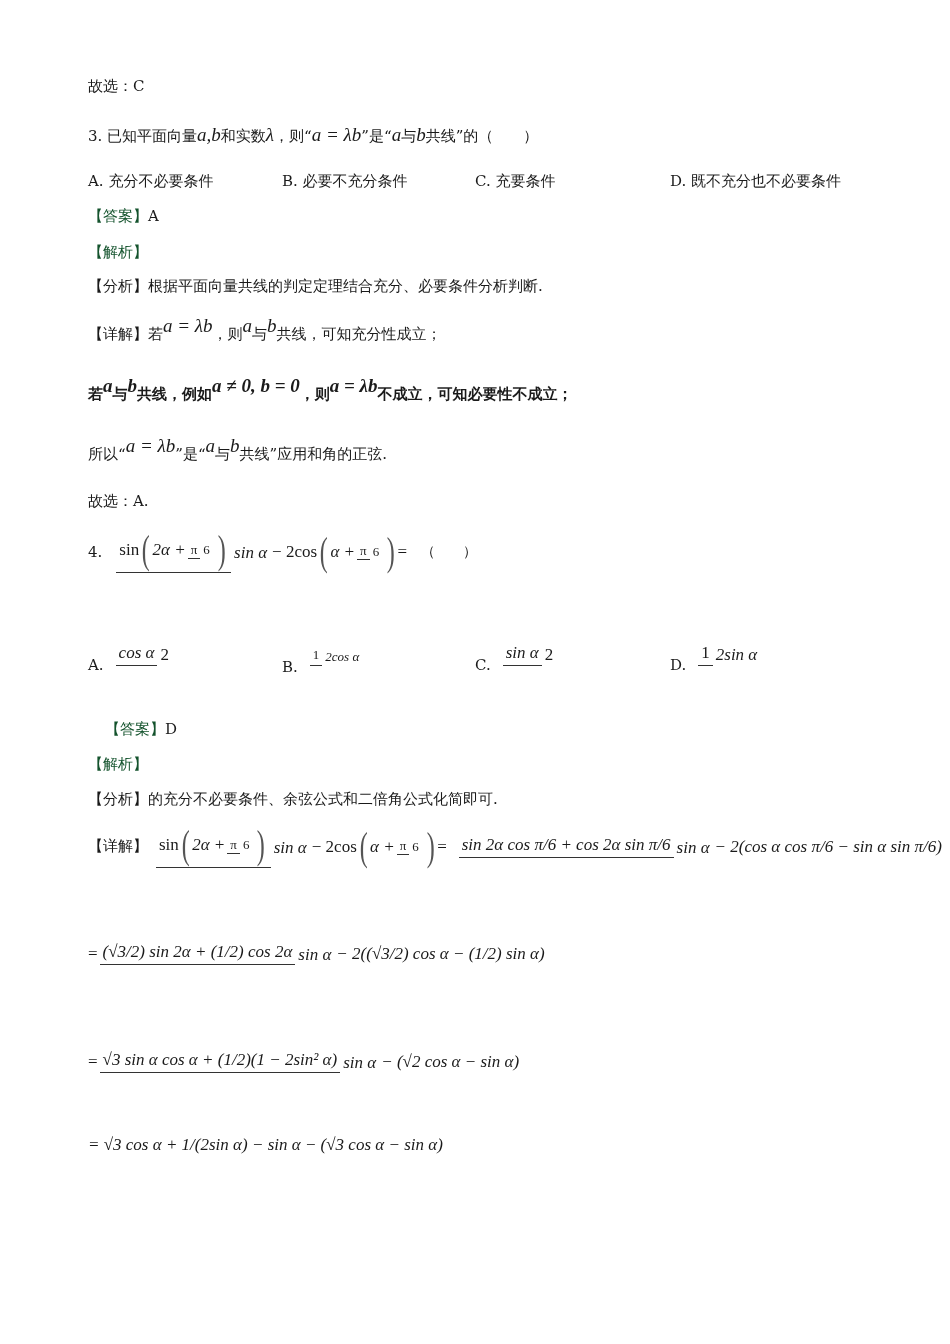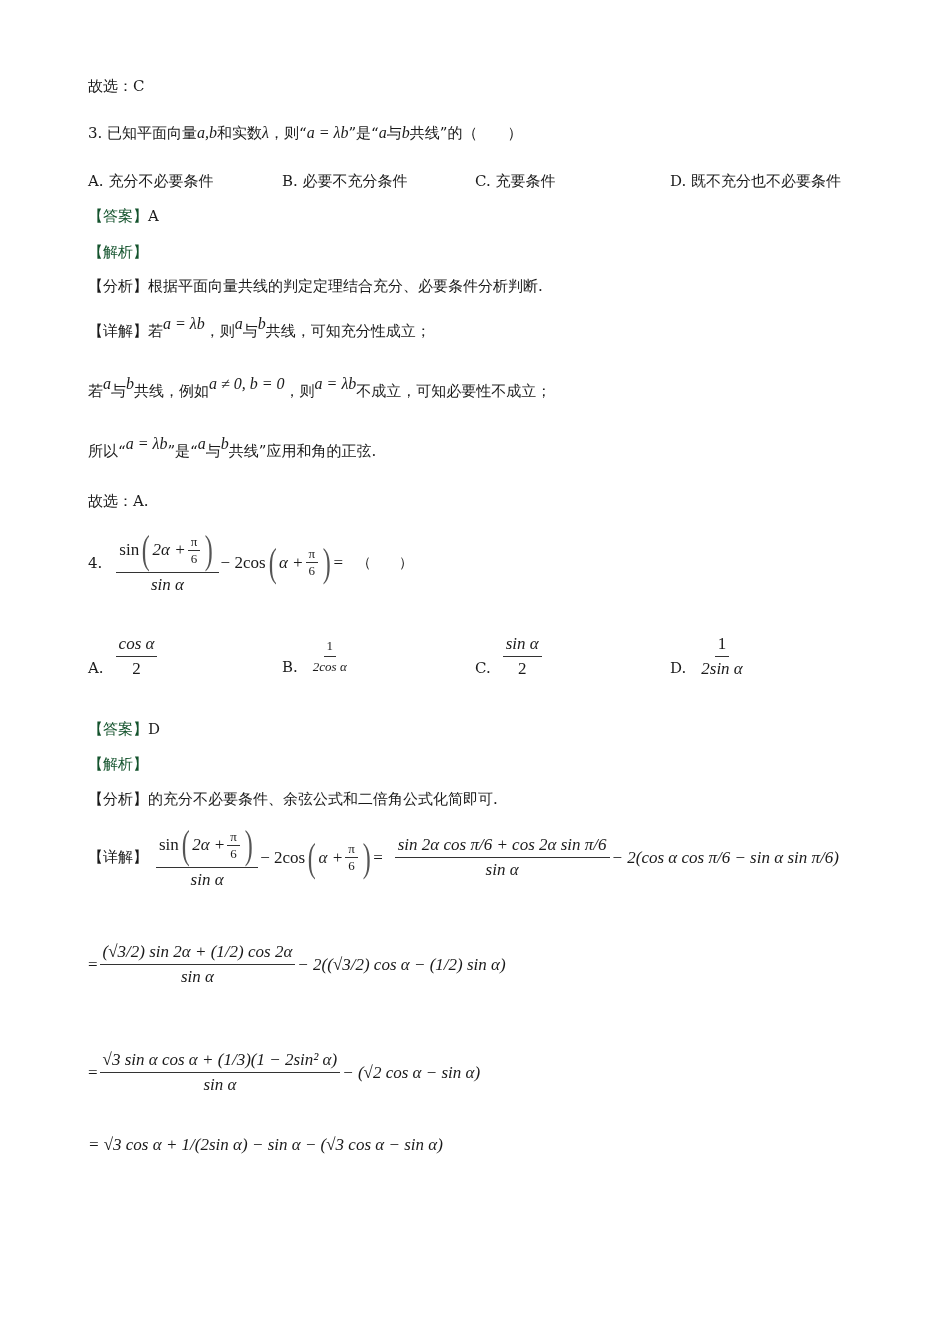--- a/index.html
+++ b/index.html
@@ -3,26 +3,26 @@
 <meta charset="utf-8">
 <style>
   html, body { margin: 0; padding: 0; background: #ffffff; }
   body {
     width: 950px; height: 1344px; position: relative; overflow: hidden;
     font-family: "DejaVu Serif", "Liberation Serif", serif;
     color: #1a1a1a; font-size: 15px;
   }
   .line { position: absolute; left: 88px; white-space: nowrap; }
   .tag { color: #14532d; }
-  .m { font-family: "Liberation Serif", "DejaVu Serif", serif; font-style: italic; font-size: 16px; }
+  .m { font-family: "Liberation Serif", "DejaVu Serif", serif; font-style: italic; font-size: 19px; }
   .mr { font-family: "Liberation Serif", "DejaVu Serif", serif; font-size: 17px; }
   .sup { position: relative; top: -7px; }
   .opt { position: absolute; white-space: nowrap; }
   
-  .frac { display: inline-flex; flex-direction: column; align-items: center; vertical-align: middle; margin: 0 2px; }
+  .frac { display: inline-flex; flex-direction: row; align-items: center; vertical-align: middle; margin: 0 2px; }
   .frac .num { padding: 0 3px 2px; border-bottom: 1px solid #333; text-align: center; }
   .frac .den { padding: 2px 3px 0; text-align: center; }
   .frac.sm { font-size: 13px; }
   .frac.sm .num { padding-bottom: 0; }
   .frac.sm .den { padding-top: 0; }
   .paren { font-family: "Liberation Serif", serif; font-size: 40px; font-weight: 100; color: #555; vertical-align: middle; transform: scaleX(0.6); display: inline-block; line-height: 1; }
   .eq { display: inline-flex; align-items: center; font-family: "Liberation Serif", serif; font-size: 17px; }
   .it { font-style: italic; }
   .mathblk { position: absolute; left: 88px; display: flex; align-items: center; white-space: nowrap; }
 </style>
@@ -41,21 +41,21 @@
 <div class="opt" style="top:172px;left:475px;"><span>C.</span> <span>充要条件</span></div>
 <div class="opt" style="top:172px;left:670px;"><span>D.</span> <span>既不充分也不必要条件</span></div>
 
 <div class="line" style="top:207px;"><span class="tag">【答案】</span><span>A</span></div>
 <div class="line tag" style="top:243px;">【解析】</div>
 <div class="line" style="top:277px;"><span>【分析】</span><span>根据平面向量共线的判定定理结合充分、必要条件分析判断.</span></div>
 
 <div class="line" style="top:322px;">
   <span>【详解】</span><span>若</span><span class="m sup">a = λb</span><span>，则</span><span class="m sup">a</span><span>与</span><span class="m sup">b</span><span>共线，可知充分性成立；</span>
 </div>
-<div class="line" style="top:382px;">
+<div class="line" style="top:382px;font-weight:bold;">
   <span>若</span><span class="m sup">a</span><span>与</span><span class="m sup">b</span><span>共线，例如</span><span class="m sup">a ≠ 0, b = 0</span><span>，则</span><span class="m sup">a = λb</span><span>不成立，可知必要性不成立；</span>
 </div>
 <div class="line" style="top:442px;">
   <span>所以“</span><span class="m sup">a = λb</span><span>”是“</span><span class="m sup">a</span><span>与</span><span class="m sup">b</span><span>共线”应用和角的正弦.</span>
 </div>
 <div class="line" style="top:492px;">故选：A.</div>
 
 <div class="mathblk" style="top:530px;">
   <span style="margin-right:12px;">4.</span>
   <span class="eq">
@@ -107,21 +107,21 @@
     </span>
   </div>
 <div class="opt" style="top:634px;left:670px;display:flex;align-items:center;">
     <span style="margin-right:10px;margin-top:22px;">D.</span>
     <span class="frac mr">
       <span class="num">1</span>
       <span class="den it">2sin α</span>
     </span>
   </div>
 
-<div class="line" style="top:720px;"><span class="tag">【答案】</span><span>D</span></div>
+<div class="line" style="top:720px;margin-left:17px;"><span class="tag">【答案】</span><span>D</span></div>
 <div class="line tag" style="top:755px;">【解析】</div>
 <div class="line" style="top:790px;"><span>【分析】</span><span>的充分不必要条件、余弦公式和二倍角公式化简即可.</span></div>
 
 <div class="mathblk" style="top:825px;">
   <span style="margin-right:6px;">【详解】</span>
   <span class="eq">
     <span class="frac">
       <span class="num" style="display:flex;align-items:center;">
         <span>sin</span>
           <span class="paren">(</span>
@@ -159,21 +159,21 @@
         <span class="den it">sin α</span>
       </span>
     <span class="it">− 2((√3/2) cos α − (1/2) sin α)</span>
   </span>
 </div>
 
 <div class="mathblk" style="top:1050px;">
   <span class="eq">
     <span>=</span>
     <span class="frac">
-        <span class="num it">√3 sin α cos α + (1/3)(1 − 2sin² α)</span>
+        <span class="num it">√3 sin α cos α + (1/2)(1 − 2sin² α)</span>
         <span class="den it">sin α</span>
       </span>
     <span class="it">− (√2 cos α − sin α)</span>
   </span>
 </div>
 
 <div class="mathblk" style="top:1135px;">
   <span class="eq it">= √3 cos α + 1/(2sin α) − sin α − (√3 cos α − sin α)</span>
 </div>
 

